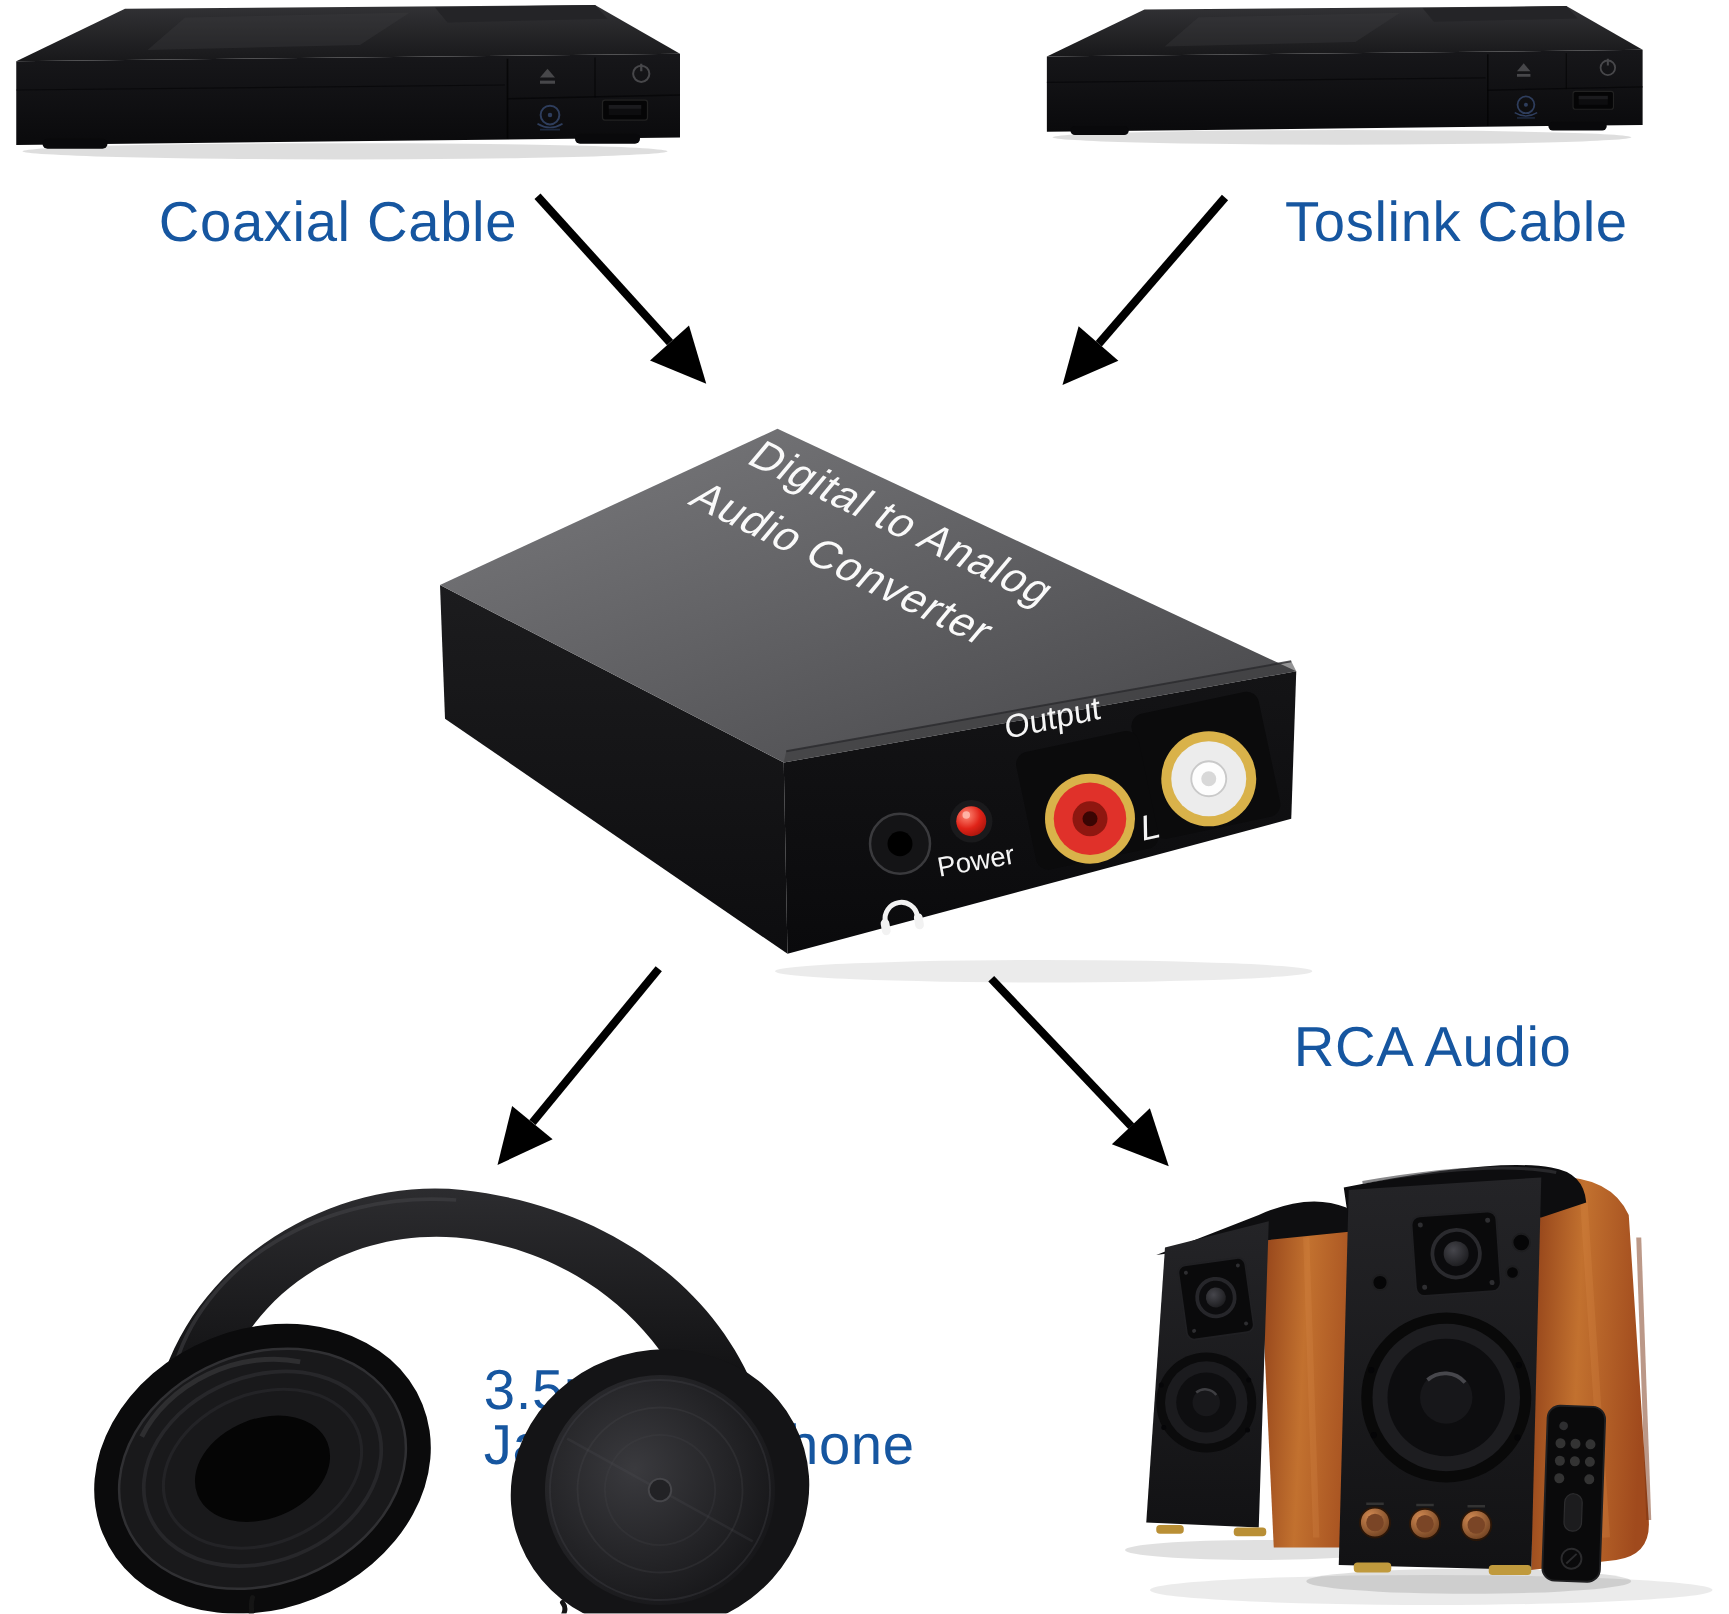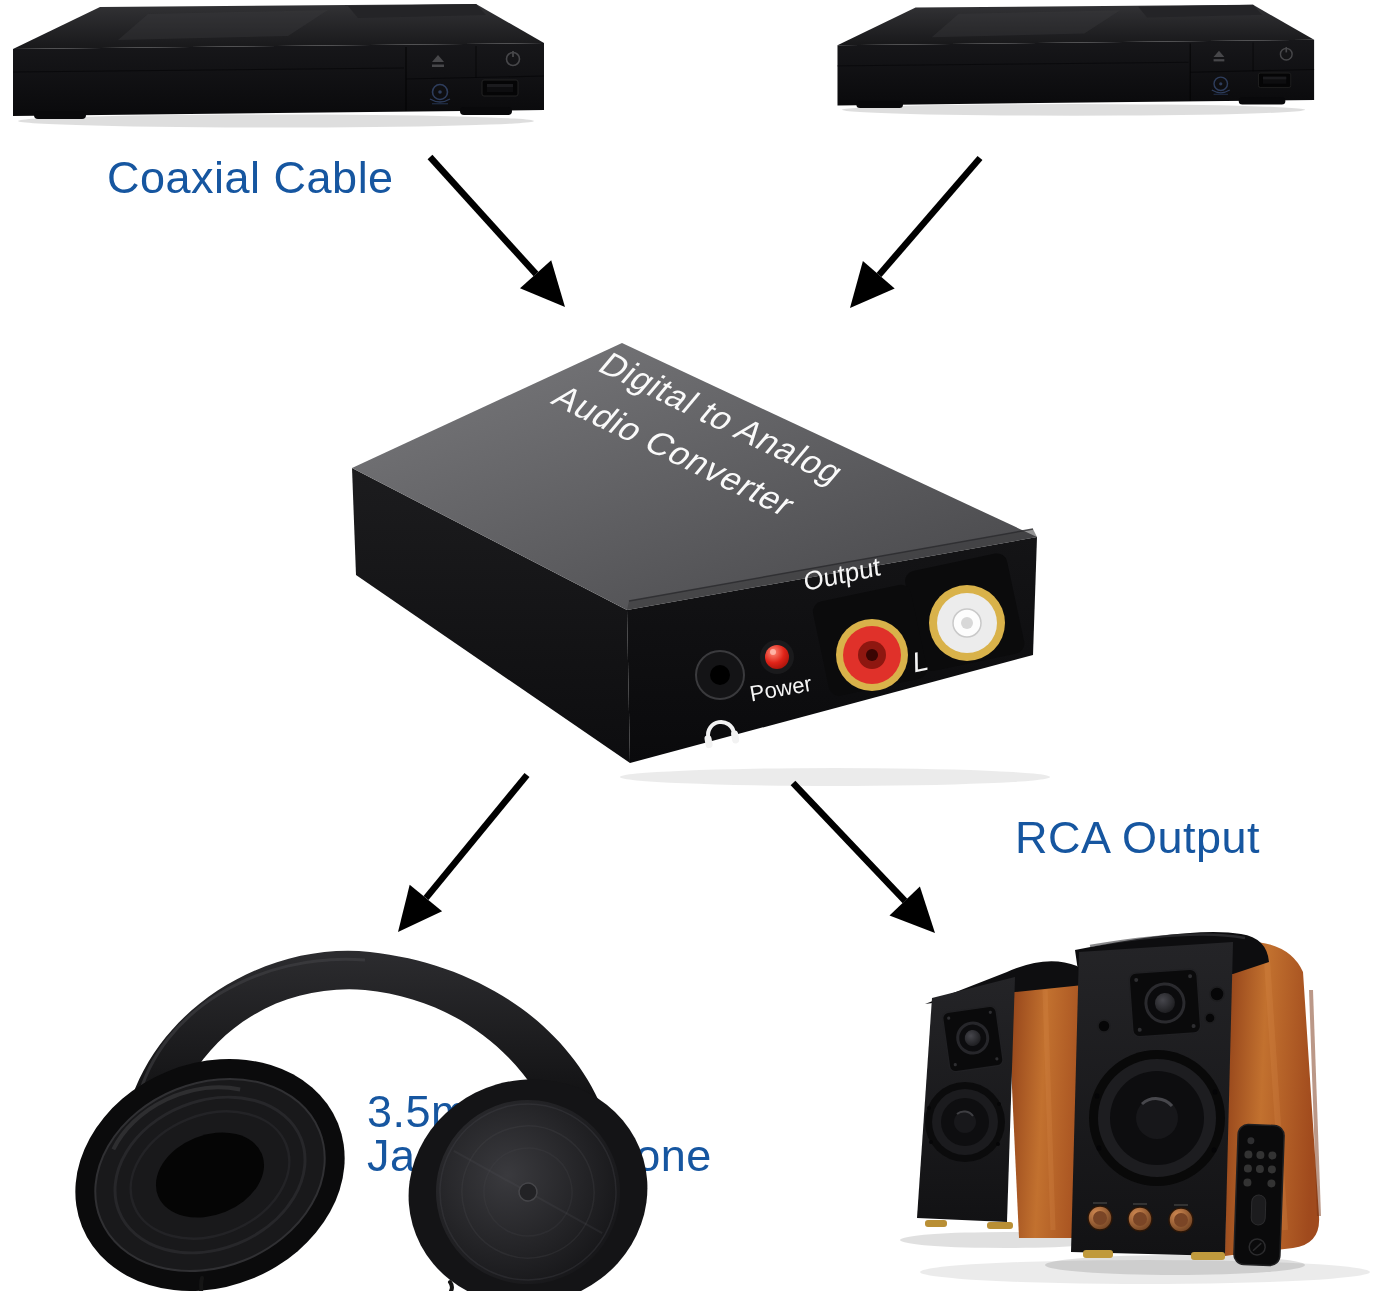--- a/index.html
+++ b/index.html
@@ -11,20 +11,21 @@
     font-family:"Liberation Sans",sans-serif;
   }
   .abs{position:absolute;}
   .label{
     position:absolute;
     color:var(--label-color,#1656a0);
     font-size:45px;
     line-height:1.04;
     white-space:nowrap;
     letter-spacing:0.5px;
+    margin-left:20px;
   }
   .label.two-line{white-space:normal;line-height:44px;}
   svg{display:block;}
   .dac-top-text{
     fill:#fafafa;
     font-family:"Liberation Sans",sans-serif;
     font-size:34px;
     letter-spacing:1px;
   }
   .dac-front-text{
@@ -86,21 +87,22 @@
       </g>
     </defs>
     <use href="#bluray"></use>
   </svg>
 
   <svg class="abs" style="left:833px;top:3px" width="482" height="115" viewBox="0 0 537 128">
     <use href="#bluray"></use>
   </svg>
 
   <div class="label" style="left:107px;top:155px">Coaxial Cable</div>
-  <div class="label" style="left:1015px;top:815px">RCA Output</div>
+  <div class="label" style="left:1008px;top:155px">Toslink Cable</div>
+  <div class="label" style="left:1015px;top:815px">RCA Audio</div>
   <div class="label two-line" style="left:367px;top:1090px">
     <span>3.5mm</span><br>
     <span>Jack Headphone</span>
   </div>
 
   <svg class="abs" style="left:0;top:0" width="1383" height="1291" viewBox="0 0 1383 1291" pointer-events="none">
     <g>
       <line x1="430" y1="157" x2="536" y2="274" stroke="#000" stroke-width="6.5"></line>
       <polygon points="565,307 520,288.3 551.2,260.3" fill="#000"></polygon>
     </g>

